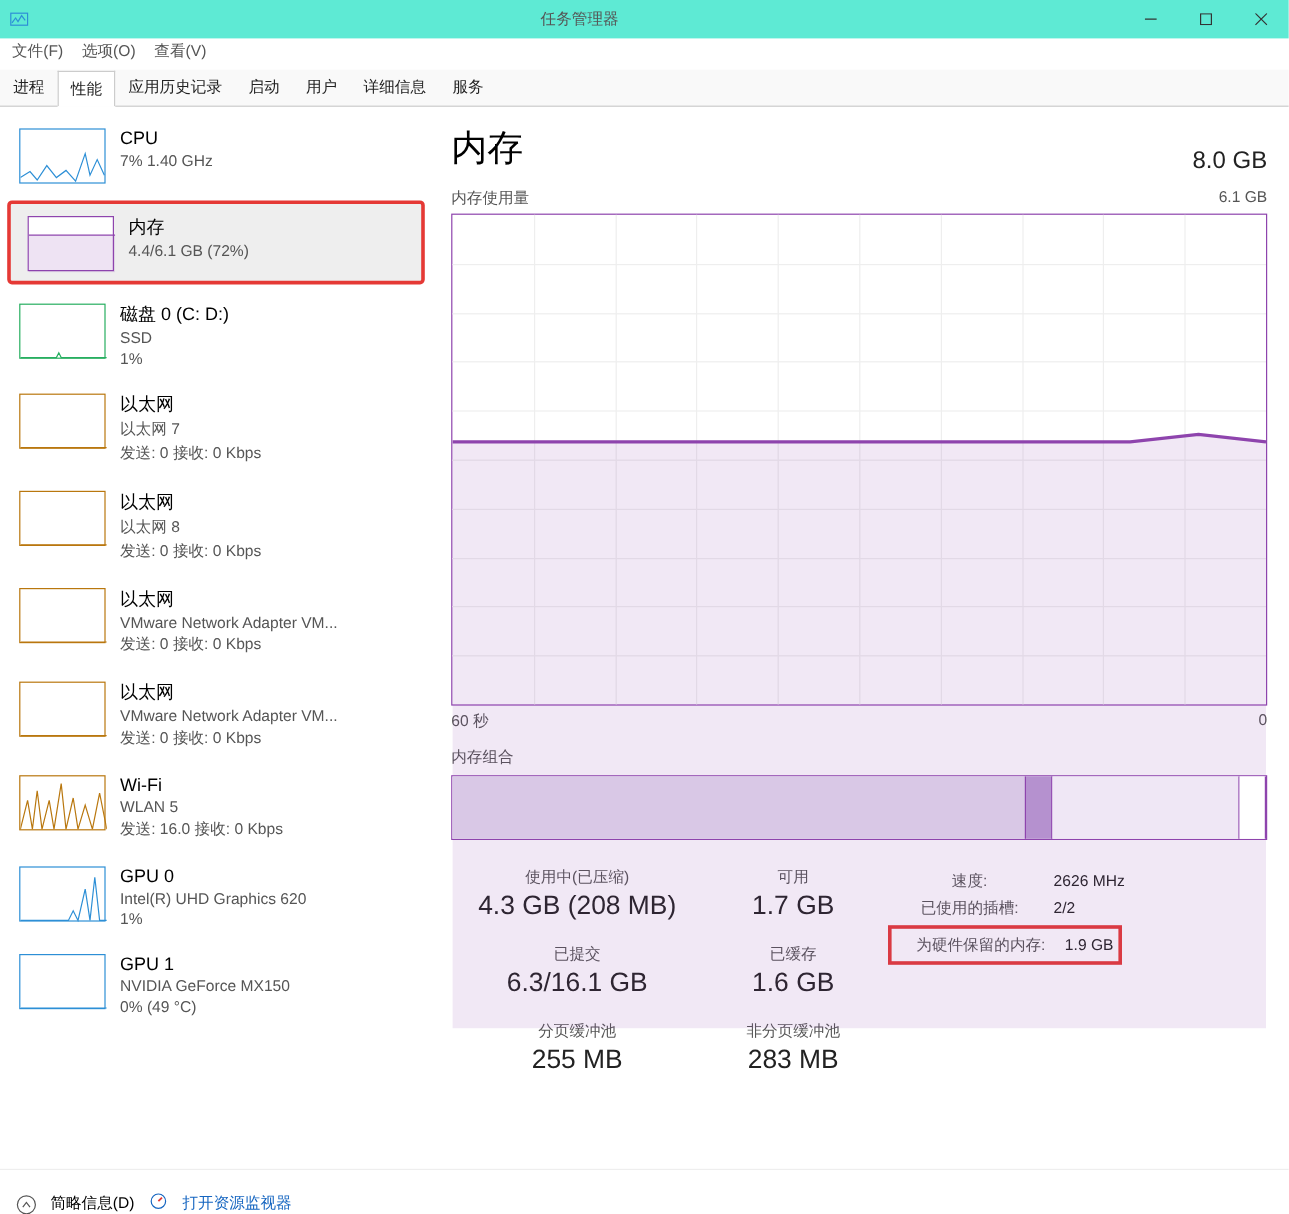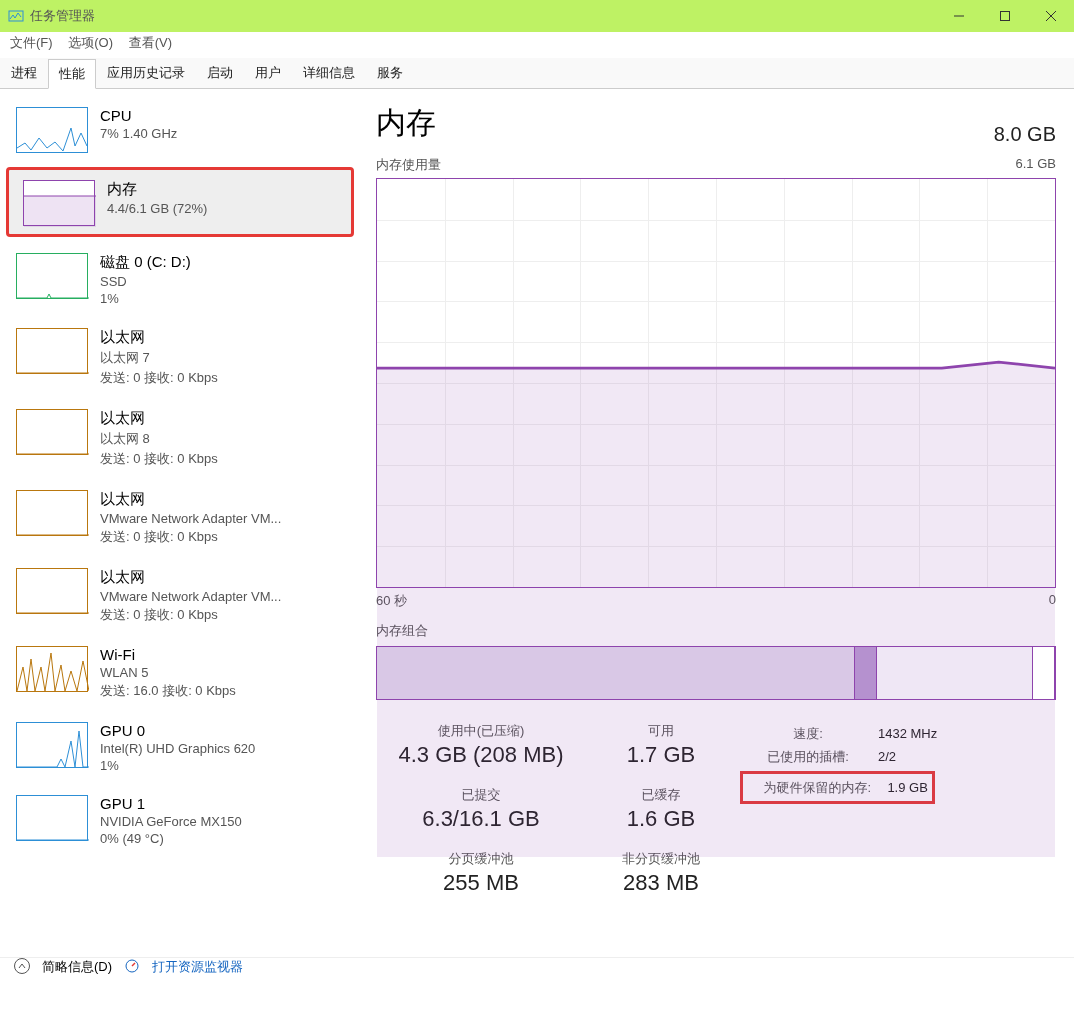--- a/index.html
+++ b/index.html
@@ -11,22 +11,23 @@
   width: 1074px;
   height: 1012px;
   overflow: hidden;
   position: relative;
 }
 .titlebar {
   height: 32px;
   display: flex;
   align-items: center;
   padding-left: 8px;
-  background: #bef264;
+  background: #5eead4;
   border-bottom: 0;
+  text-align: center;
 }
 .titlebar .icon { width: 16px; height: 16px; margin-right: 6px; }
 .titlebar .title { color: #555; font-size: 13px; flex: 1; }
 .titlebar .wc { display: flex; }
 .titlebar .wc div { width: 46px; height: 32px; display:flex; align-items:center; justify-content:center; color:#555; }
 .menubar { padding: 2px 10px; color: #555; font-size: 13px; }
 .menubar span { margin-right: 12px; }
 .tabs { display: flex; border-bottom: 1px solid #ccc; margin-top: 4px; background:#f9f9f9; }
 .tab { padding: 5px 10px; border: 1px solid transparent; border-bottom:0; color:#222; font-size:13px; }
 .tab.active { background: #fff; border:1px solid #ccc; border-bottom:1px solid #fff; position:relative; top:1px;text-align:center; }
@@ -51,21 +52,21 @@
 .composition { height: 54px; border:1px solid #8e44ad; margin-top:6px; position:relative; background:#fff; display:flex; }
 .composition .seg { height:100%; }
 .stats { display:flex; margin-top: 22px; gap: 0; text-align: center; }
 .stats-left { display:grid; grid-template-columns: 210px 150px; row-gap: 18px; }
 .stat .sl { color:#555; font-size:13px; }
 .stat .sv { font-size: 22px; color:#222; margin-top:2px; }
 .stats-right { margin-left: 2px; }
 .kv { display:flex; font-size:13px; color:#222; line-height:1.8; }
 .kv .k { width: 140px; color:#555; }
 .highlight-box { border:3px solid #e53935; padding:2px 4px; margin-top:2px; display:inline-flex; }
-.footer { position:absolute; bottom:0; left:0; right:0; height:55px; display:flex; align-items:flex-start; padding: 0 14px; border-top:1px solid #eee; background:#fff; gap:12px; }
+.footer { position:absolute; bottom:0; left:0; right:0; height:38px; display:flex; align-items:flex-end; padding: 0 14px; border-top:1px solid #eee; background:#fff; gap:12px; }
 .footer .link { color:#1565c0; }
 .circ { width:16px; height:16px; border:1px solid #555; border-radius:50%; display:inline-flex; align-items:center; justify-content:center; font-size:11px; }
 
 .arrow-svg { position:absolute; pointer-events:none; }
 </style>
 </head>
 <body>
 
 <div class="titlebar">
   <span class="icon">
@@ -303,21 +304,21 @@
           <div class="sv">255 MB</div>
         </div>
         <div class="stat">
           <div class="sl">非分页缓冲池</div>
           <div class="sv">283 MB</div>
         </div>
       </div>
       <div class="stats-right">
         <div class="kv">
           <span class="k">速度:</span>
-          <span>1432 MHz</span>
+          <span>2626 MHz</span>
         </div>
         <div class="kv">
           <span class="k">已使用的插槽:</span>
           <span>2/2</span>
         </div>
         <div class="highlight-box">
           <div class="kv">
             <span class="k">为硬件保留的内存:</span>
             <span>1.9 GB</span>
           </div>

